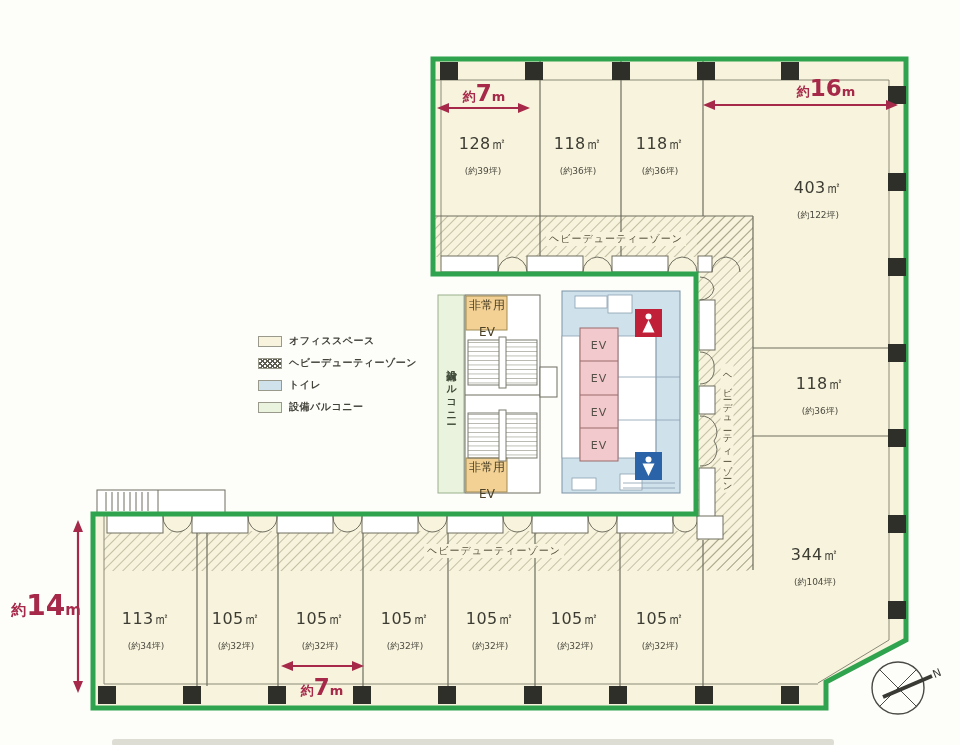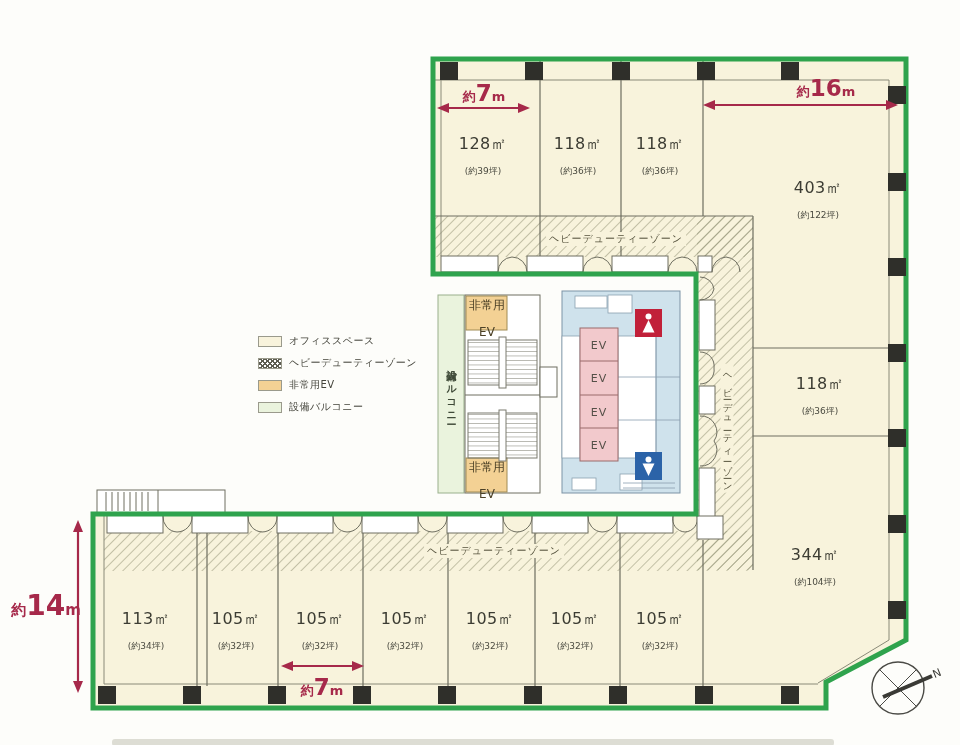--- a/index.html
+++ b/index.html
@@ -22,21 +22,21 @@
   .dim-left .pfx,.dim-left .unit{font-size:15px;}
   .dim-left .val{font-size:28px;}
 
   .zone{font-size:10px;color:#55523c;letter-spacing:1px;background:var(--floor-cream);padding:0 3px;}
   .zone-vert{writing-mode:vertical-rl;text-orientation:mixed;letter-spacing:3px;padding:3px 0;}
   .balcony-label{writing-mode:vertical-rl;text-orientation:mixed;font-size:10px;font-weight:bold;
     color:#3f4a38;letter-spacing:2px;background:transparent;}
   .emev{font-size:12px;line-height:1.15;color:#4c4126;white-space:pre-line;}
   .evtxt{font-size:11px;color:#555048;letter-spacing:1px;}
   .legend{position:absolute;left:258px;top:330px;}
-  .legend-row{display:flex;align-items:center;height:22px;}
+  .legend-row{display:flex;align-items:center;height:22px;font-weight:bold;}
   .legend-sw{width:24px;height:11px;border:1px solid #9a9a8c;margin-right:7px;flex:0 0 auto;}
   .legend-label{font-size:10px;color:#44443b;letter-spacing:.5px;}
   .sw-office{background:var(--floor-cream);}
   .sw-heavy{background:
      repeating-linear-gradient(45deg,#5c5c50 0 1px,transparent 1px 3.5px),
      repeating-linear-gradient(-45deg,#5c5c50 0 1px,transparent 1px 3.5px),#fff;}
   .sw-toilet{background:var(--toilet-blue);}
   .sw-officeev{background:#ee98a0;}
   .sw-emev{background:var(--emergency-ev-orange);}
   .sw-balcony{background:var(--balcony-green);}
@@ -298,22 +298,22 @@
 <div class="legend">
   <div class="legend-row">
     <span class="legend-sw sw-office"></span>
     <span class="legend-label">オフィススペース</span>
   </div>
   <div class="legend-row">
     <span class="legend-sw sw-heavy"></span>
     <span class="legend-label">ヘビーデューティーゾーン</span>
   </div>
   <div class="legend-row">
-    <span class="legend-sw sw-emev"></span>
-    <span class="legend-label">非常用EV</span>
+    <span class="legend-sw sw-toilet"></span>
+    <span class="legend-label">トイレ</span>
   </div>
   <div class="legend-row">
     <span class="legend-sw sw-balcony"></span>
     <span class="legend-label">設備バルコニー</span>
   </div>
 </div>
 
 <div class="north">N</div>
 
 <div class="bottom-cut"></div>

